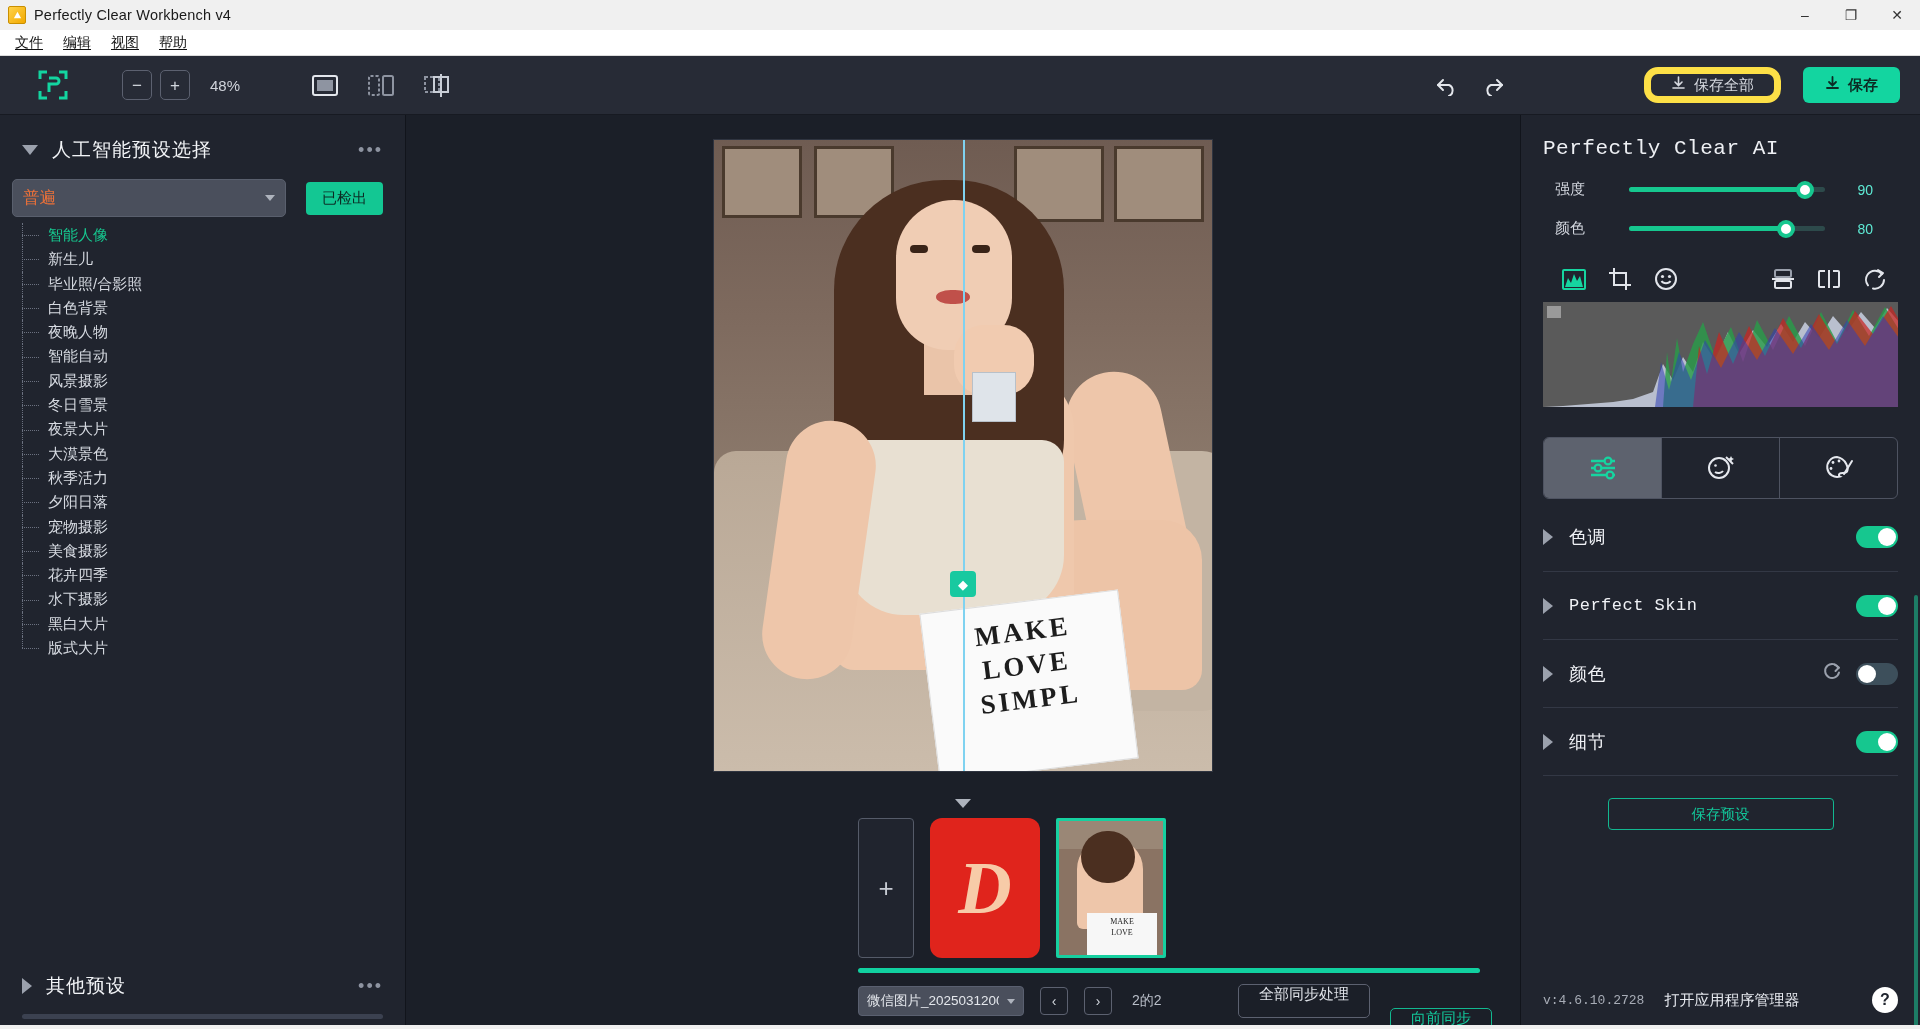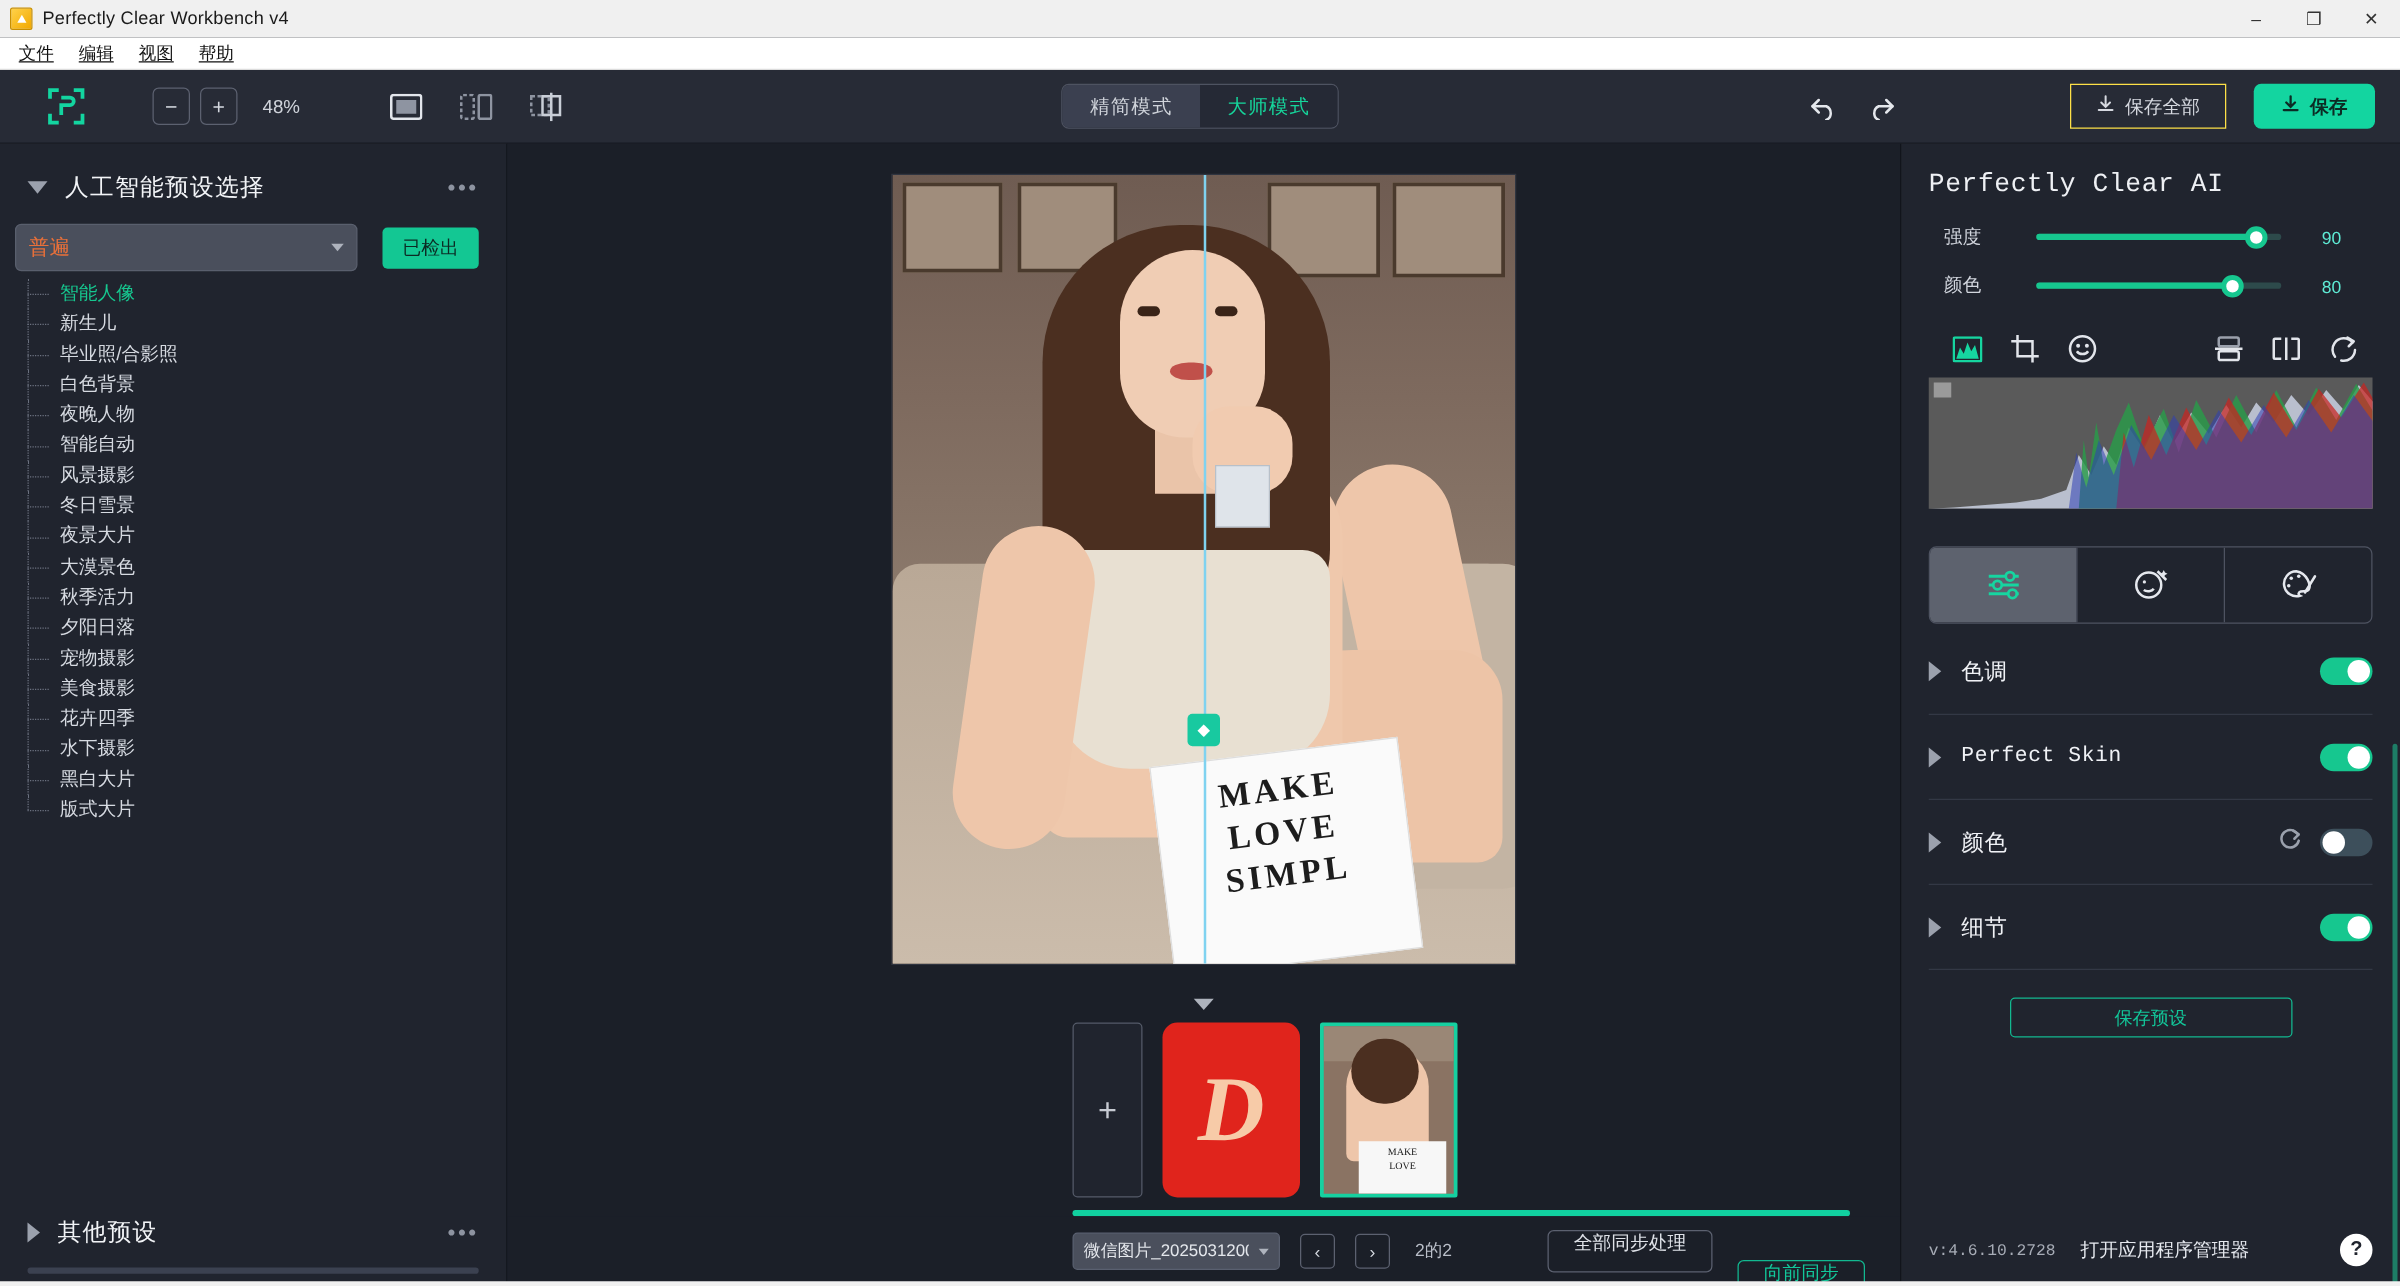--- a/index.html
+++ b/index.html
@@ -71,21 +71,21 @@
   .mode-btn.active   { background: #252935; color: #16d59b; }
   #toolbar-right {
     position: absolute; right: 20px; display: flex; align-items: center; gap: 0;
   }
   .icon-btn-lg {
     width: 44px; height: 36px; display: flex; align-items: center; justify-content: center;
     cursor: pointer; color: #e4e7ec;
   }
   #save-all-btn {
     margin-left: 130px; height: 36px; padding: 0 20px;
-    border: 1px solid #fde047; border-radius: 0; background: transparent;
+    border: 7px solid #fde047; border-radius: 14px; background: transparent;
     color: #d6d9e0; font-size: 15px; display: flex; align-items: center; gap: 8px;
     cursor: pointer;
   }
   #save-btn {
     margin-left: 22px; height: 36px; padding: 0 22px;
     border: none; border-radius: 6px; background: #13d5a0;
     color: #0c2b24; font-size: 15px; display: flex; align-items: center; gap: 8px;
     cursor: pointer; font-weight: 600;
   }
   
@@ -371,24 +371,20 @@
     </div>
     <div class="view-btn">
       <svg width="28" height="23" viewBox="0 0 28 23">
           <rect x="2" y="3" width="14" height="15" fill="none" stroke="#8e94a1" stroke-width="2" stroke-dasharray="3 2"></rect>
           <rect x="11" y="3" width="14" height="15" fill="none" stroke="#c9ced7" stroke-width="2"></rect>
           <line x1="18" y1="0" x2="18" y2="23" stroke="#c9ced7" stroke-width="2"></line>
         </svg>
     </div>
   </div>
 
-  <div id="mode-toggle">
-    <div class="mode-btn inactive">精简模式</div>
-    <div class="mode-btn active">大师模式</div>
-  </div>
 
   <div id="toolbar-right">
     <div class="icon-btn-lg">
       <svg width="24" height="22" viewBox="0 0 24 22">
           <path d="M7 6 L2 11 L7 16" fill="none" stroke="#e4e7ec" stroke-width="2" stroke-linecap="round" stroke-linejoin="round"></path>
           <path d="M2 11 h11 a6 6 0 0 1 0 11" fill="none" stroke="#e4e7ec" stroke-width="2" stroke-linecap="round"></path>
         </svg>
     </div>
     <div class="icon-btn-lg">
       <svg width="24" height="22" viewBox="0 0 24 22">

